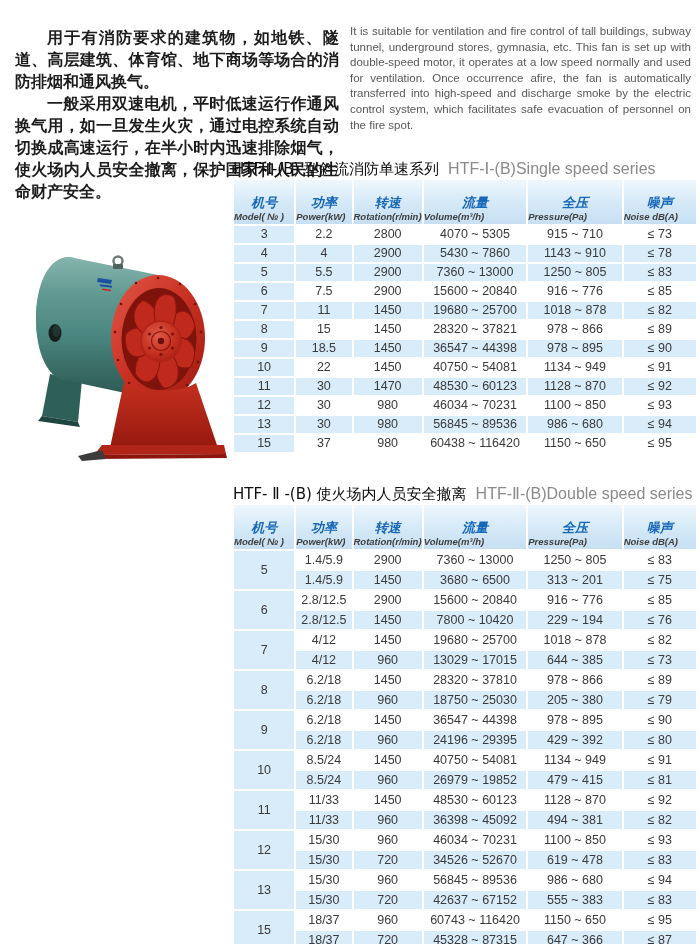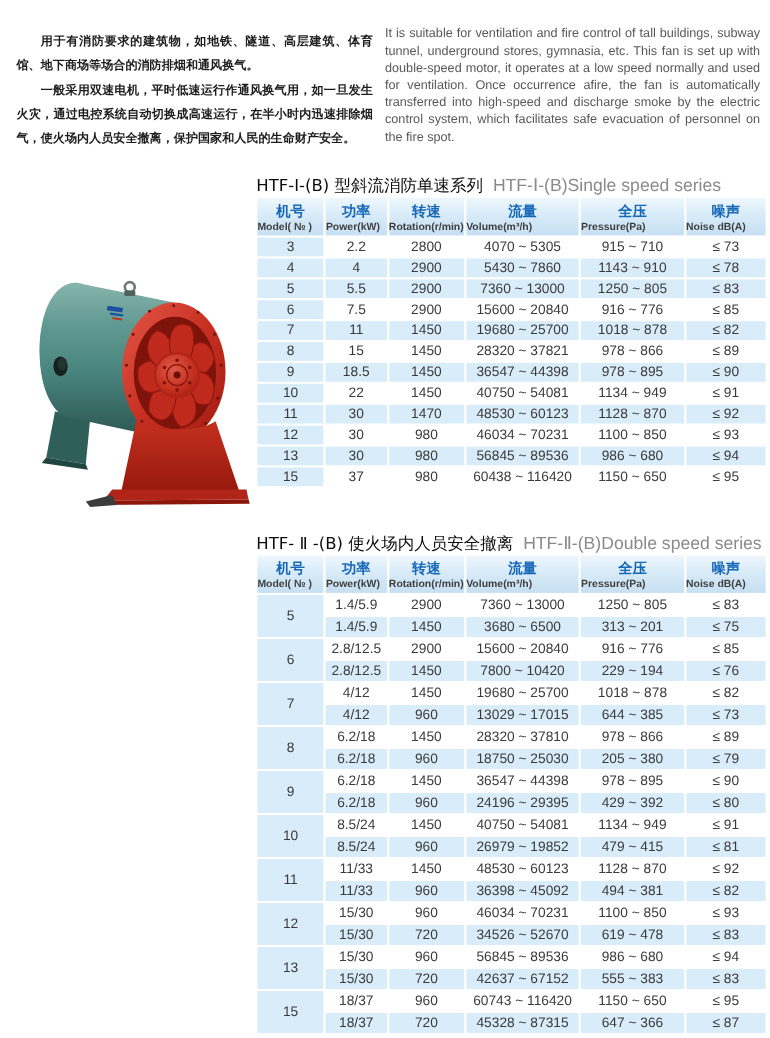--- a/index.html
+++ b/index.html
@@ -1,39 +1,39 @@
 <!DOCTYPE html>
 <html><head>
 <meta charset="utf-8">
 <style>
   html,body{margin:0;padding:0;background:#fff;}
   .page{position:relative;width:700px;height:944px;background:#fff;overflow:hidden;
         font-family:"Liberation Sans","DejaVu Sans",sans-serif;}
 
   
-  .zh{position:absolute;left:15px;top:27px;width:324px;font-size:11px;font-weight:bold;
+  .zh{position:absolute;left:15px;top:27px;width:324px;font-size:16px;font-weight:bold;
       color:#1c1c1c;line-height:22px;text-align:justify;font-family:"DejaVu Sans",sans-serif;}
   .zh p{margin:0;text-indent:2em;}
   .en{position:absolute;left:350px;top:24px;width:341px;font-size:11.5px;color:#585858;
       line-height:15.6px;text-align:justify;}
 
   
   .t-title{position:absolute;left:233px;white-space:nowrap;}
   #t1-title{top:159px;}
   #t2-title{top:484px;}
   .tz{font-size:15px;font-weight:normal;color:#0d0d0d;font-family:"DejaVu Sans",sans-serif;}
   .te{font-size:16px;color:#8a8a8a;margin-left:9px;}
 
   
   table{position:absolute;border-collapse:separate;border-spacing:2px;table-layout:fixed;
         background:#fff;}
   #table1{left:232px;top:178px;width:466px;}
   #table2{left:232px;top:503px;width:466px;}
   th{background:linear-gradient(180deg,#eff7fd 0%,#d8ebf8 45%,#c6dff2 100%);
-     padding:5px 0 1px 0;vertical-align:middle;}
+     padding:15px 0 1px 0;vertical-align:middle;font-style:italic;}
   .hz{font-size:13px;font-weight:bold;color:#1667b8;line-height:16px;text-align:center;
       font-family:"DejaVu Sans",sans-serif;}
   .he{font-size:9.5px;color:#3e3e3e;line-height:11px;text-align:left;padding-bottom:1px;}
   td{background:#fff;text-align:center;font-size:12.5px;color:#3a3a3a;height:17px;
      line-height:17px;padding:0;overflow:hidden;white-space:nowrap;}
   #table2 td{height:18px;line-height:18px;}
   tr.alt td{background:#d9ecf9;}
   td.model{background:#d9ecf9;}
 
   

